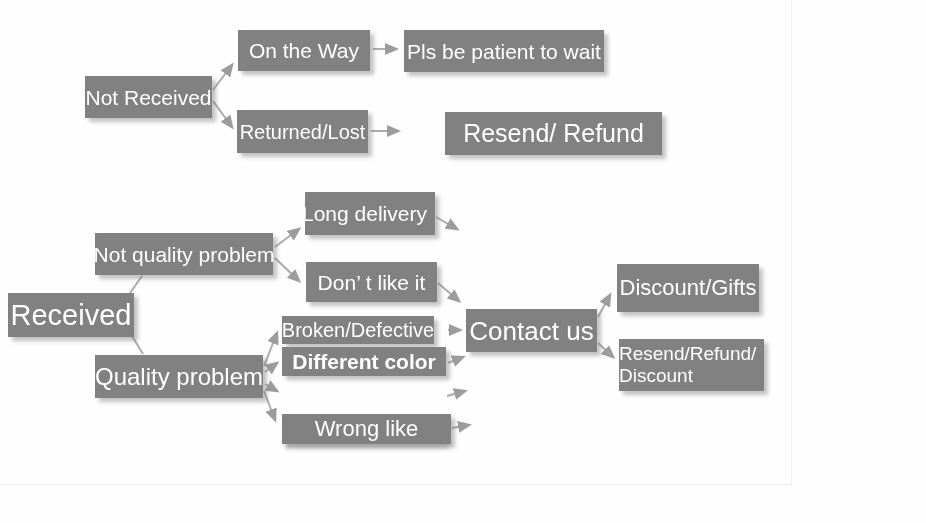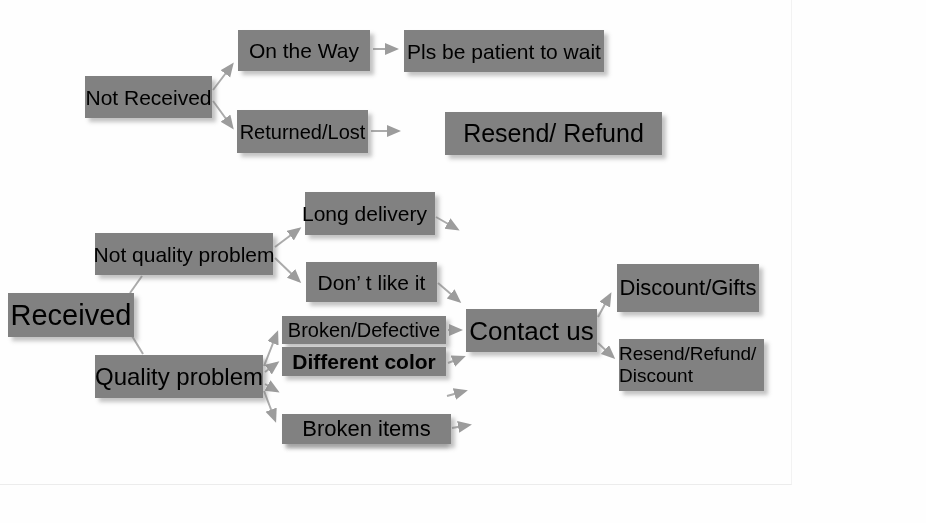--- a/index.html
+++ b/index.html
@@ -20,21 +20,21 @@
     position: absolute;
     left: 0; top: 0;
     width: 791px; height: 484px;
     border-right: 1px solid #f2f2f2;
     border-bottom: 1px solid #ececec;
     pointer-events: none;
   }
   .node {
     position: absolute;
     background: #818181;
-    color: #000000;
+    color: #ffffff;
     display: flex;
     align-items: center;
     justify-content: center;
     white-space: nowrap;
     box-shadow: 4px 4px 4px rgba(125,125,125,0.45);
     line-height: 1;
   }
   .node.align-left { justify-content: flex-start; }
   .node.clip-left { text-indent: -3px; }
   .node.two-line {
@@ -106,27 +106,27 @@
   <div class="node" style="left:8px; top:293px; width:126px; height:44px; font-size:29px;">Received</div>
 
   <div class="node" style="left:95px; top:233px; width:178px; height:42px; font-size:21px;">Not quality problem</div>
 
   <div class="node align-left clip-left" style="left:305px; top:192px; width:130px; height:43px; font-size:21px;">Long delivery</div>
 
   <div class="node" style="left:306px; top:262px; width:131px; height:40px; font-size:21px;">Don’ t like it</div>
 
   <div class="node" style="left:95px; top:355px; width:168px; height:43px; font-size:24px;">Quality problem</div>
 
-  <div class="node" style="left:282px; top:316px; width:164px; height:28px; font-size:20px;">Broken/Defective</div>
+  <div class="node" style="left:282px; top:316px; width:152px; height:28px; font-size:20px;">Broken/Defective</div>
 
   <div class="node" style="left:282px; top:347px; width:164px; height:29px; font-size:21px;font-weight:bold;">Different color</div>
 
   <div class="node" style="left:282px; top:381px; width:163px; height:27px; font-size:21px;margin-top:36px;">Shortage</div>
 
-  <div class="node" style="left:282px; top:414px; width:169px; height:30px; font-size:22px;">Broken items</div>
+  <div class="node" style="left:282px; top:414px; width:169px; height:30px; font-size:22px;">Wrong like</div>
 
   <div class="node" style="left:466px; top:309px; width:131px; height:43px; font-size:26px;">Contact us</div>
 
   <div class="node" style="left:617px; top:264px; width:142px; height:48px; font-size:22px;">Discount/Gifts</div>
 
   <div class="node two-line" style="left:619px; top:339px; width:145px; height:52px; font-size:19px;">
     <span>Resend/Refund/</span>
     <span>Discount</span>
   </div>
 

